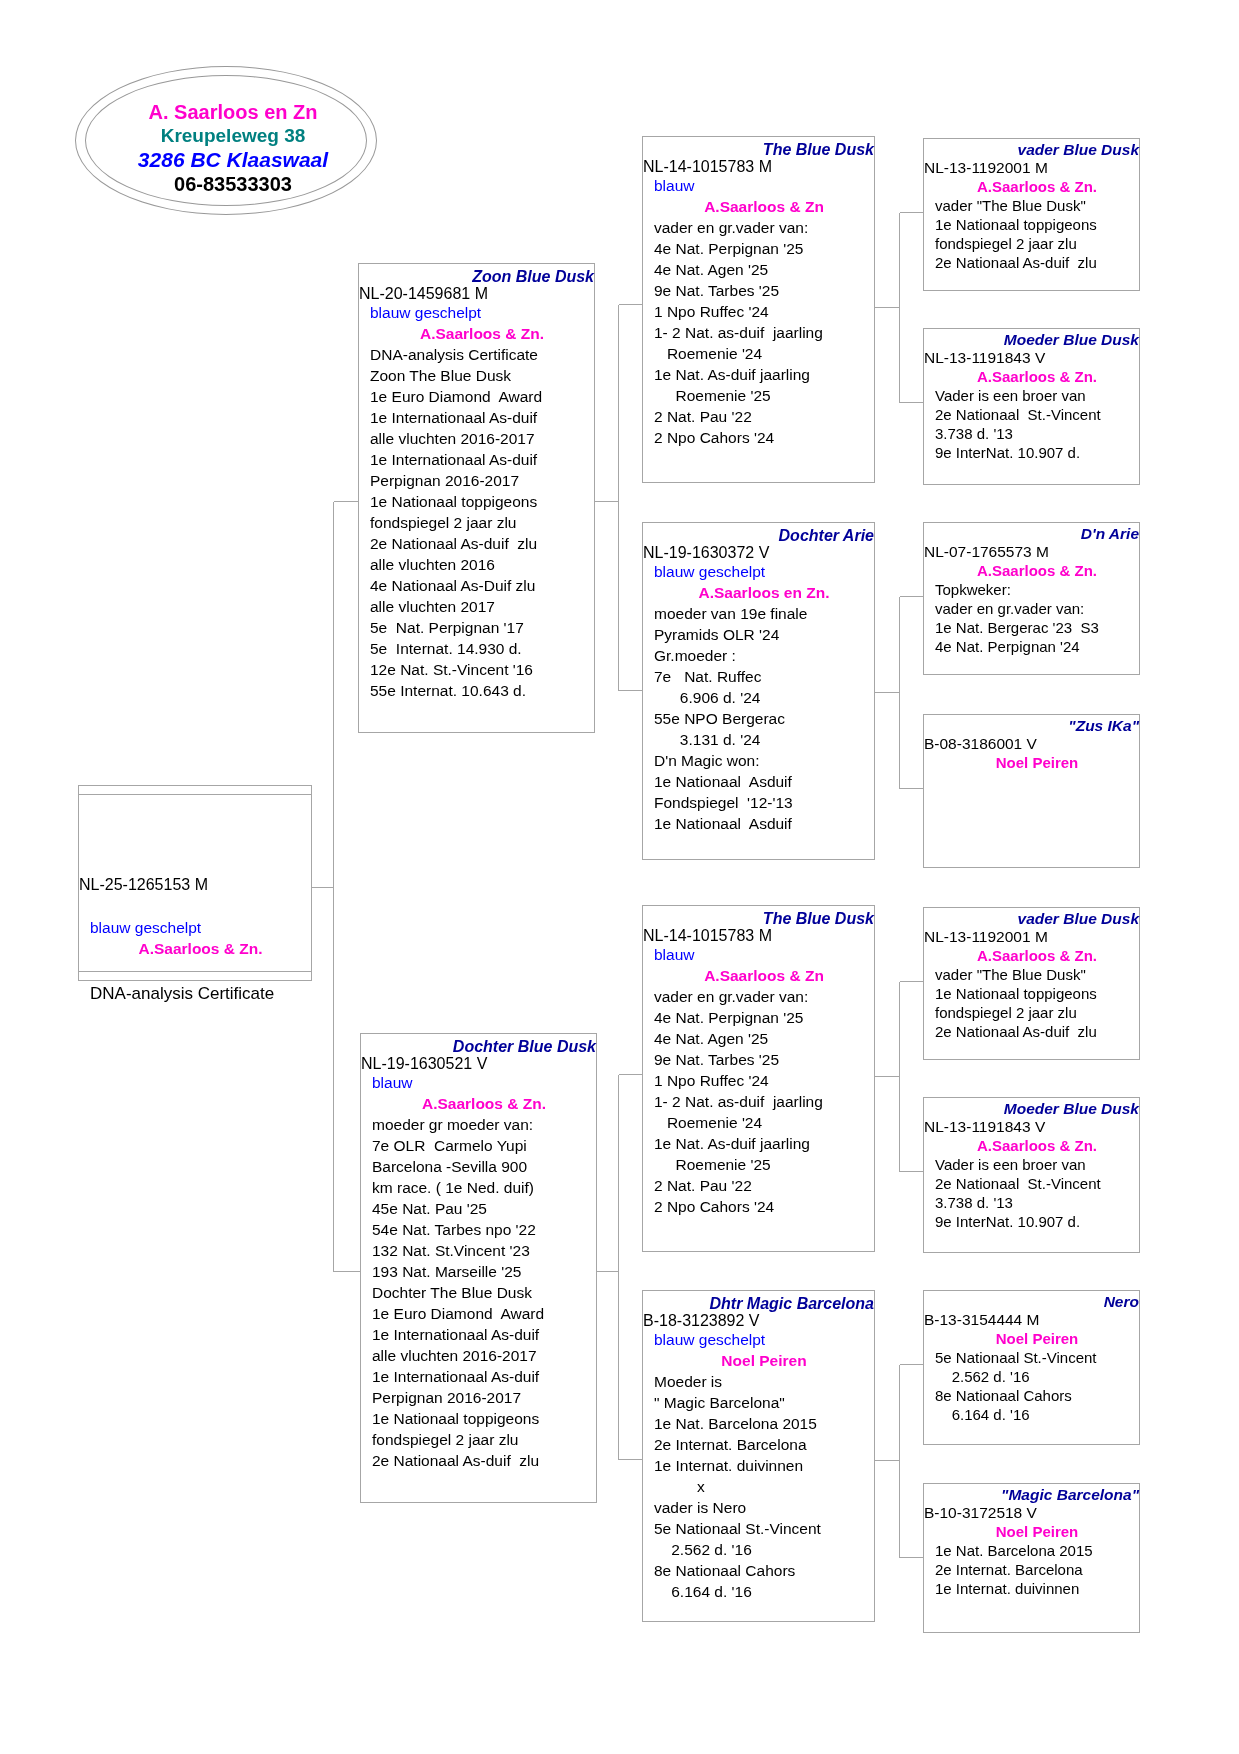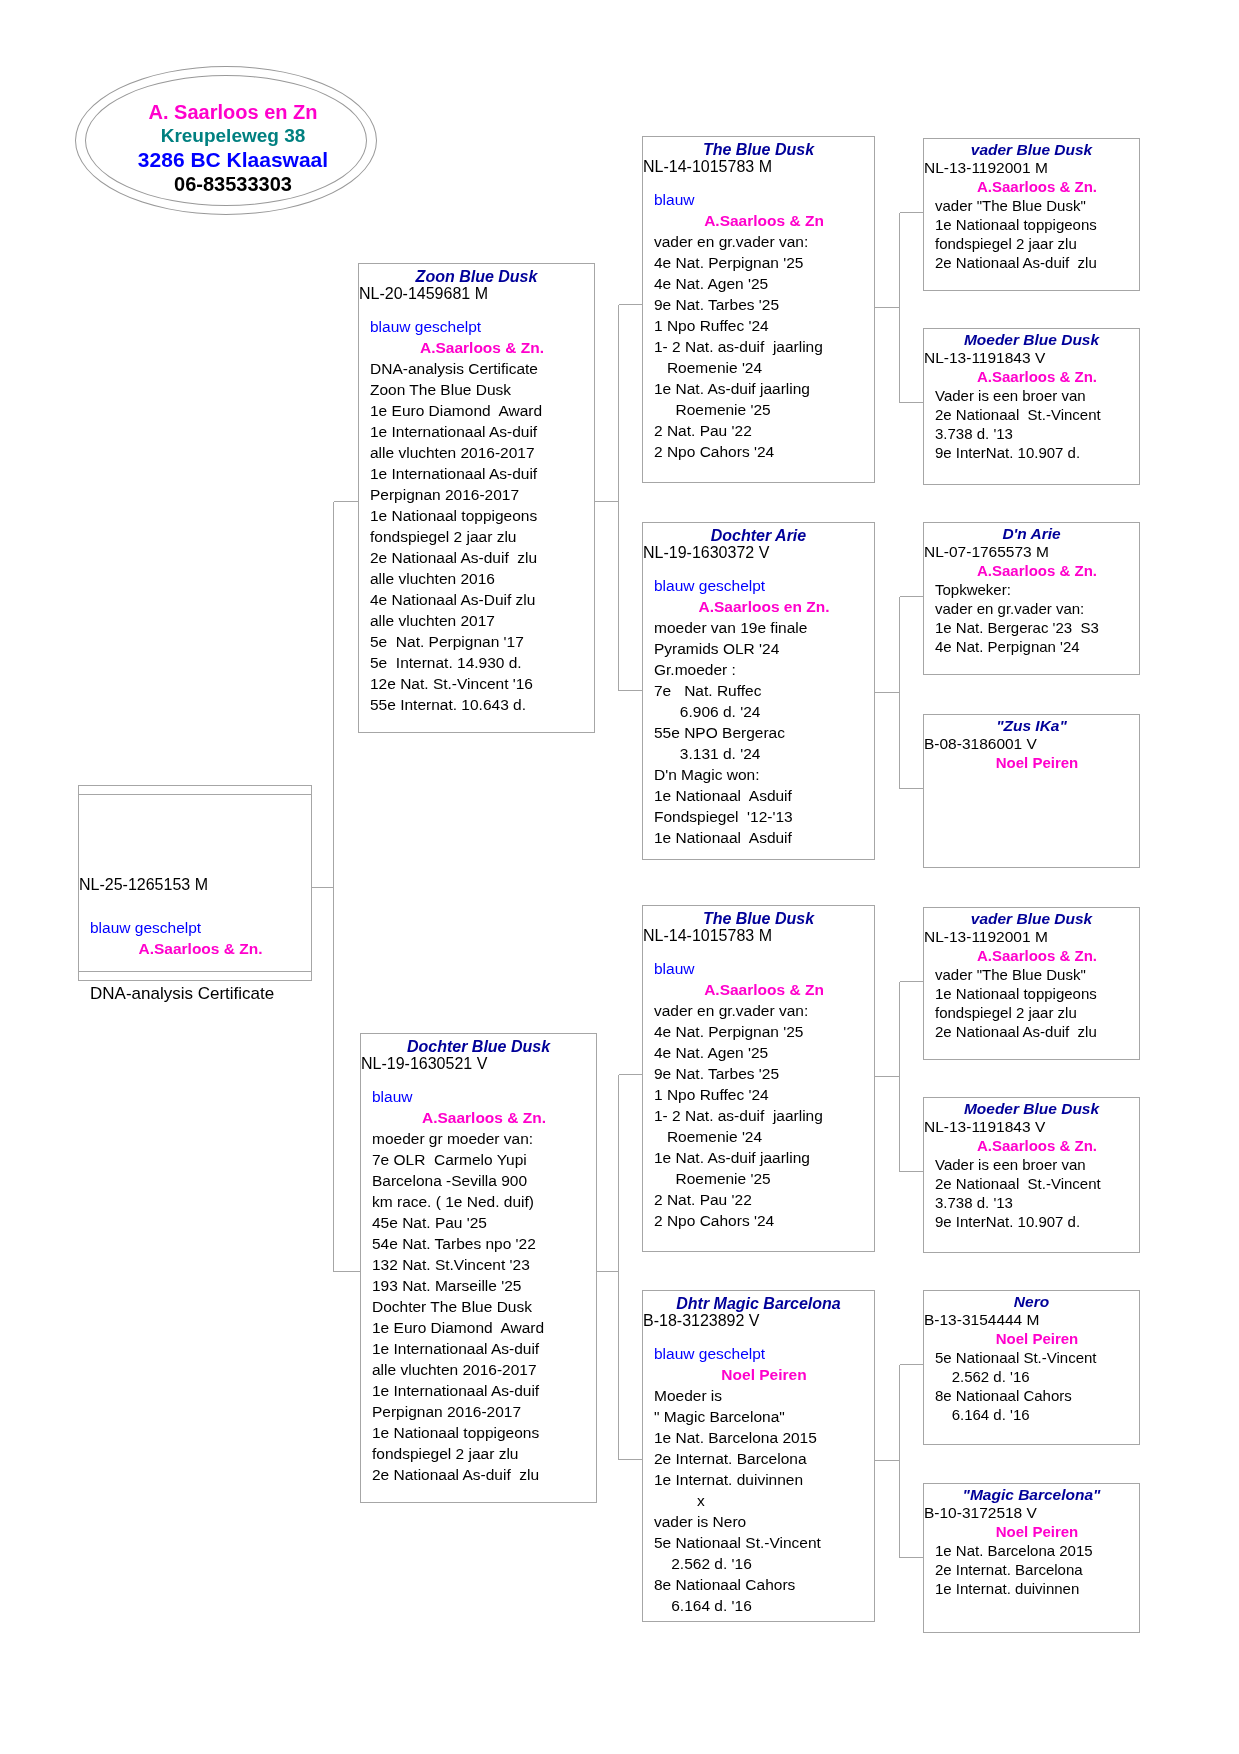--- a/index.html
+++ b/index.html
@@ -5,30 +5,30 @@
   html,body { margin:0; padding:0; background:#fff; }
   #page {
     position:relative; width:1239px; height:1754px; background:#ffffff;
     font-family:"Liberation Sans", sans-serif; overflow:hidden;padding-left:40px;
   }
   .box {
     position:absolute; background:#fff; border:1px solid #a6a6a6;
     box-sizing:border-box;
   }
   .title {
-    text-align:center; font-weight:bold; font-style:italic; color:#000099;
+    text-align:right; font-weight:bold; font-style:italic; color:#000099;
     font-size:16px; line-height:17px; padding-top:4px; white-space:pre;
   }
   .ring {
     text-align:left; font-weight:normal; color:#000000;
     font-size:16px; line-height:17px; white-space:pre;
   }
   .colorline {
     color:#0000ff; font-size:15.5px; line-height:21px;
-    padding-left:11px; margin-top:14px; white-space:pre;
+    padding-left:11px; white-space:pre;
   }
   .owner {
     color:#ff00cc; font-weight:bold; font-size:15.5px; line-height:21px;
     padding-left:11px; white-space:pre;text-align:center;
   }
   .body { padding-left:11px; font-size:15.5px; line-height:21px; color:#000; }
   .body .bl { white-space:pre; }
   
   .g4 .title { font-size:15.5px; line-height:18px; padding-top:2px; }
   .g4 .ring  { font-size:15.5px; line-height:18px; }
@@ -49,21 +49,21 @@
   }
   .oval-inner {
     position:absolute; left:9px; top:8px; width:280px; height:129px;
     border:1px solid #999; border-radius:50%;
   }
   .stamp-text {
     position:absolute; left:88px; top:100px; width:290px; text-align:center;
   }
   .stamp-name   { color:#ff00cc; font-weight:bold; font-size:20px; line-height:24px; }
   .stamp-street { color:#008080; font-weight:bold; font-size:19px; line-height:23px; }
-  .stamp-city   { color:#0000ff; font-weight:bold; font-size:21px; line-height:25px; }
+  .stamp-city   { color:#0000ff; font-weight:bold; font-size:21px; line-height:25px;font-style:italic; }
   .stamp-phone  { color:#000000; font-weight:bold; font-size:20px; line-height:24px; }
 </style>
 </head>
 <body>
 
 <div id="page">
 
   <div class="oval-outer">
     <div class="oval-inner"></div>
   </div>

